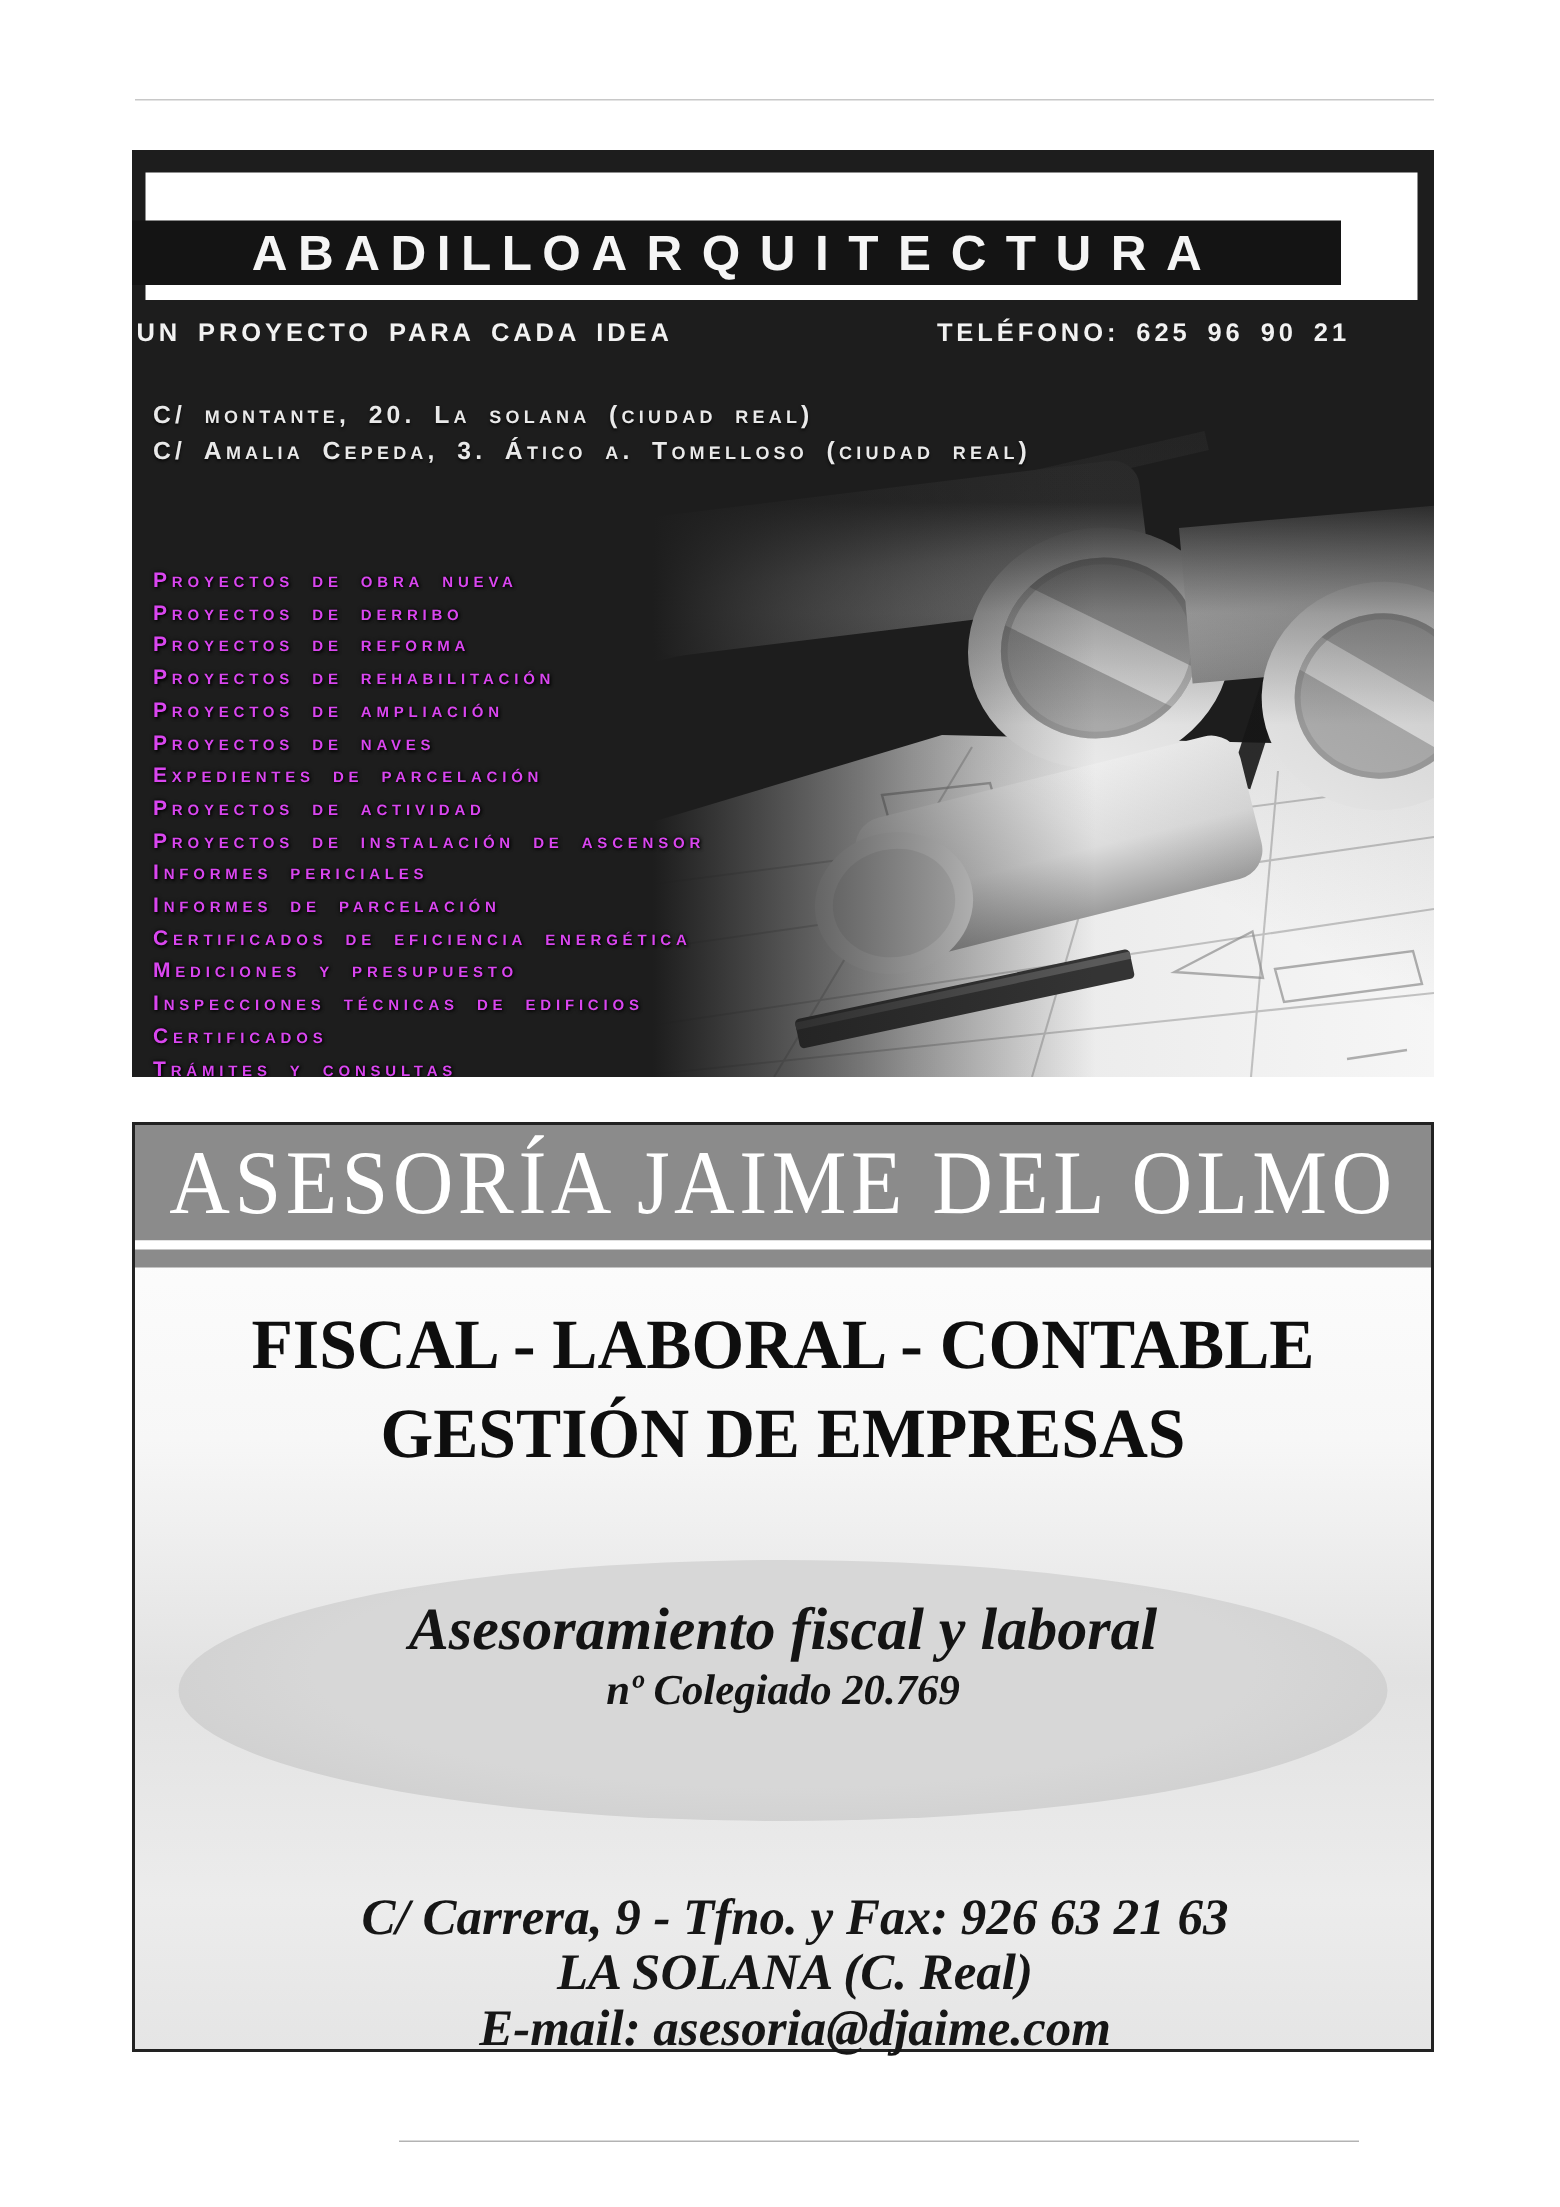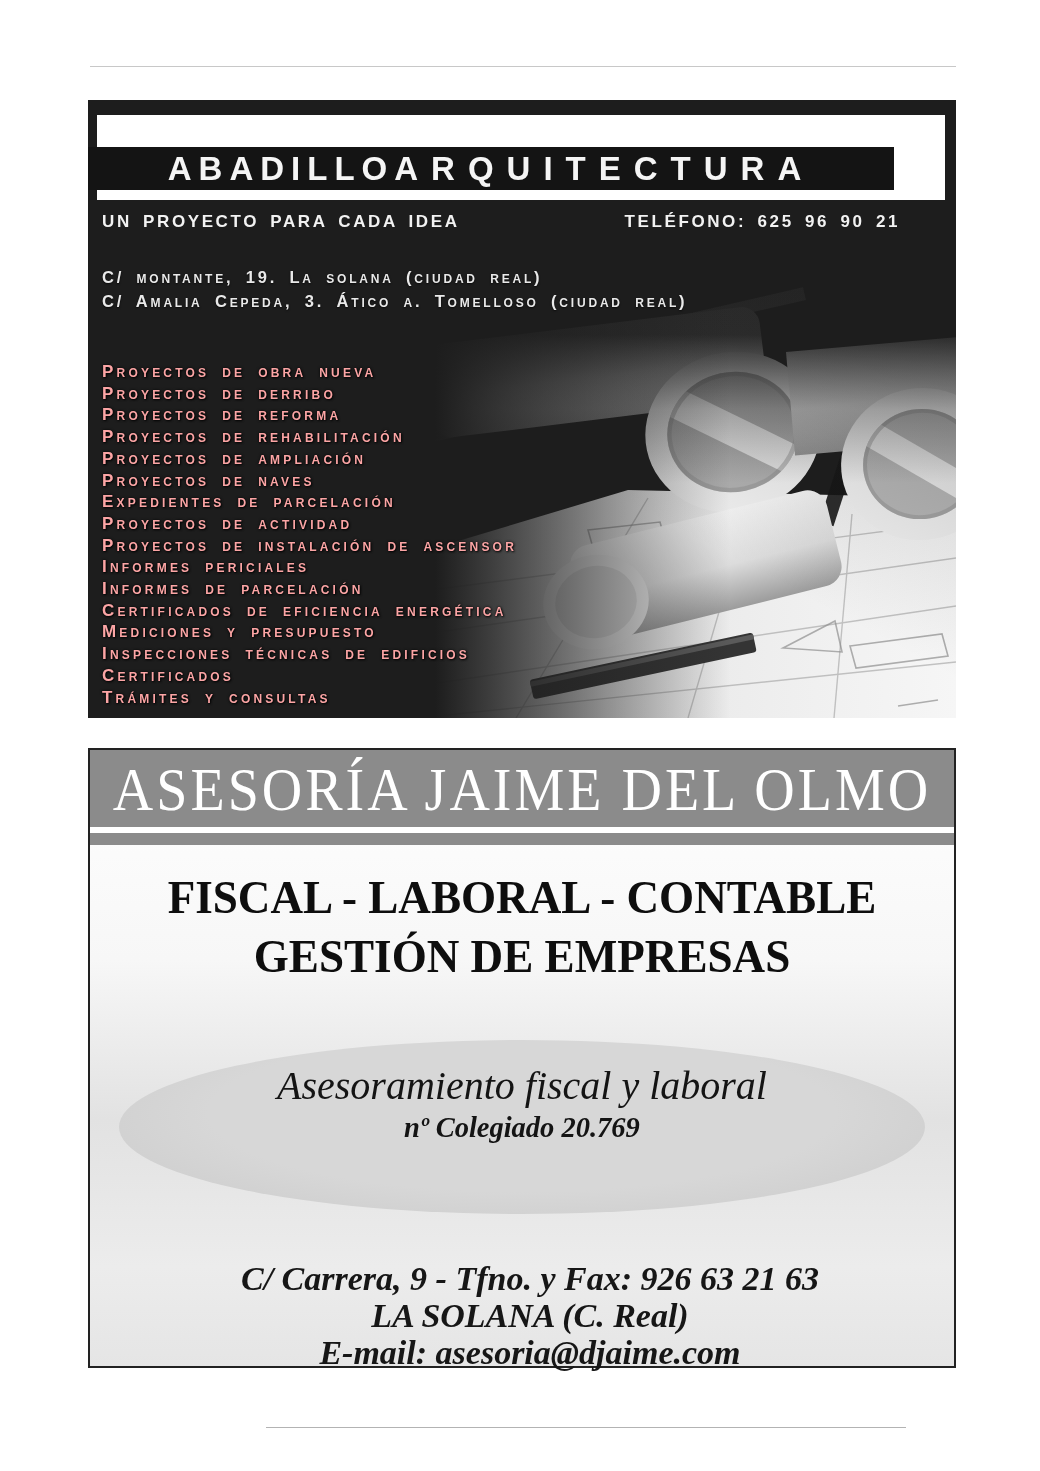--- a/index.html
+++ b/index.html
@@ -20,33 +20,33 @@
   .ab-band{position:absolute;left:9px;top:15px;width:848px;height:85px;background:#ffffff;z-index:2;}
   .ab-titlebar{
     position:absolute;left:0;top:47px;width:806px;height:43px;background:#141414;
     display:flex;justify-content:center;align-items:center;
     padding:0 15px;box-sizing:border-box;z-index:3;
   }
   .ab-title{color:#f5f5f5;font-weight:bold;font-size:33px;white-space:nowrap;line-height:1;}
   .ab-title.left{letter-spacing:7px;}
   .ab-title.right{letter-spacing:13px;}
   .ab-tagrow{
-    position:absolute;left:14px;right:56px;top:112px;z-index:2;
+    position:absolute;left:3px;right:56px;top:112px;z-index:2;
     display:flex;justify-content:space-between;
     color:#f2f2f2;font-weight:bold;font-size:17px;letter-spacing:2.6px;word-spacing:4px;white-space:nowrap;
   }
   .ab-addresses{
     position:absolute;left:14px;top:166px;z-index:2;
     color:#e9e9e9;font-weight:bold;font-size:16.5px;letter-spacing:2.8px;word-spacing:5px;
     font-variant:small-caps;line-height:23.5px;white-space:nowrap;
     text-shadow:0 1px 2px rgba(0,0,0,.7);
   }
   .ab-services{
-    position:absolute;left:14px;top:261px;z-index:2;
-    color:#fca5a5;font-weight:bold;font-size:17px;letter-spacing:3.2px;word-spacing:5px;
+    position:absolute;left:14px;top:276px;z-index:2;
+    color:#d946ef;font-weight:bold;font-size:14px;letter-spacing:3.2px;word-spacing:5px;
     font-variant:small-caps;line-height:21.7px;white-space:nowrap;
     text-shadow:0 0 3px rgba(0,0,0,.9),1px 1px 2px rgba(0,0,0,.8);
   }
 
   
   .ad-asesoria{
     position:absolute;left:88px;top:748px;width:868px;height:620px;
     border:2px solid #222;box-sizing:border-box;
     background:linear-gradient(180deg,#ffffff 0%,#f7f7f7 34%,#e2e2e2 60%,#ececec 84%,#e5e5e5 100%);
     font-family:"Liberation Serif", serif;
@@ -62,21 +62,21 @@
     text-align:center;color:#0e0e0e;font-weight:bold;white-space:nowrap;
     transform:scaleX(0.96);
   }
   .as-line1{margin-top:24px;font-size:47px;line-height:56px;}
   .as-line2{font-size:47px;line-height:62px;}
   .as-oval{
     position:absolute;left:29px;top:290px;width:806px;height:174px;border-radius:50%;
     background:radial-gradient(ellipse at 50% 42%,#d7d7d7 55%,#c9c9c9 100%);
     text-align:center;color:#141414;overflow:hidden;
   }
-  .as-oval .o1{margin-top:22px;font-size:40px;line-height:48px;font-weight:normal;font-style:italic;white-space:nowrap;text-align:center;}
+  .as-oval .o1{margin-top:22px;font-size:40px;line-height:48px;font-weight:bold;font-style:italic;white-space:nowrap;text-align:center;}
   .as-oval .o2{font-size:28.5px;line-height:40px;font-weight:bold;font-style:italic;white-space:nowrap;}
   .as-oval .o3{font-size:28.5px;line-height:36px;font-weight:bold;font-style:italic;white-space:nowrap;}
   .as-contact{
     position:absolute;left:0;right:0;top:510px;text-align:center;color:#161616;
     font-weight:bold;font-style:italic;font-size:34px;line-height:37px;white-space:nowrap;padding-left:16px;
   }
 </style>
 </head>
 <body>
 
@@ -187,21 +187,21 @@
     <span class="ab-title left">ABADILLO</span>
     <span class="ab-title right">ARQUITECTURA</span>
   </div>
 
   <div class="ab-tagrow">
     <span>UN PROYECTO PARA CADA IDEA</span>
     <span>TELÉFONO: 625 96 90 21</span>
   </div>
 
   <div class="ab-addresses">
-    <div>C/ montante, 19. La solana (ciudad real)</div>
+    <div>C/ montante, 20. La solana (ciudad real)</div>
     <div>C/ Amalia Cepeda, 3. Ático a. Tomelloso (ciudad real)</div>
   </div>
 
   <div class="ab-services">
       <div>Proyectos de obra nueva</div>
       <div>Proyectos de derribo</div>
       <div>Proyectos de reforma</div>
       <div>Proyectos de rehabilitación</div>
       <div>Proyectos de ampliación</div>
       <div>Proyectos de naves</div>

